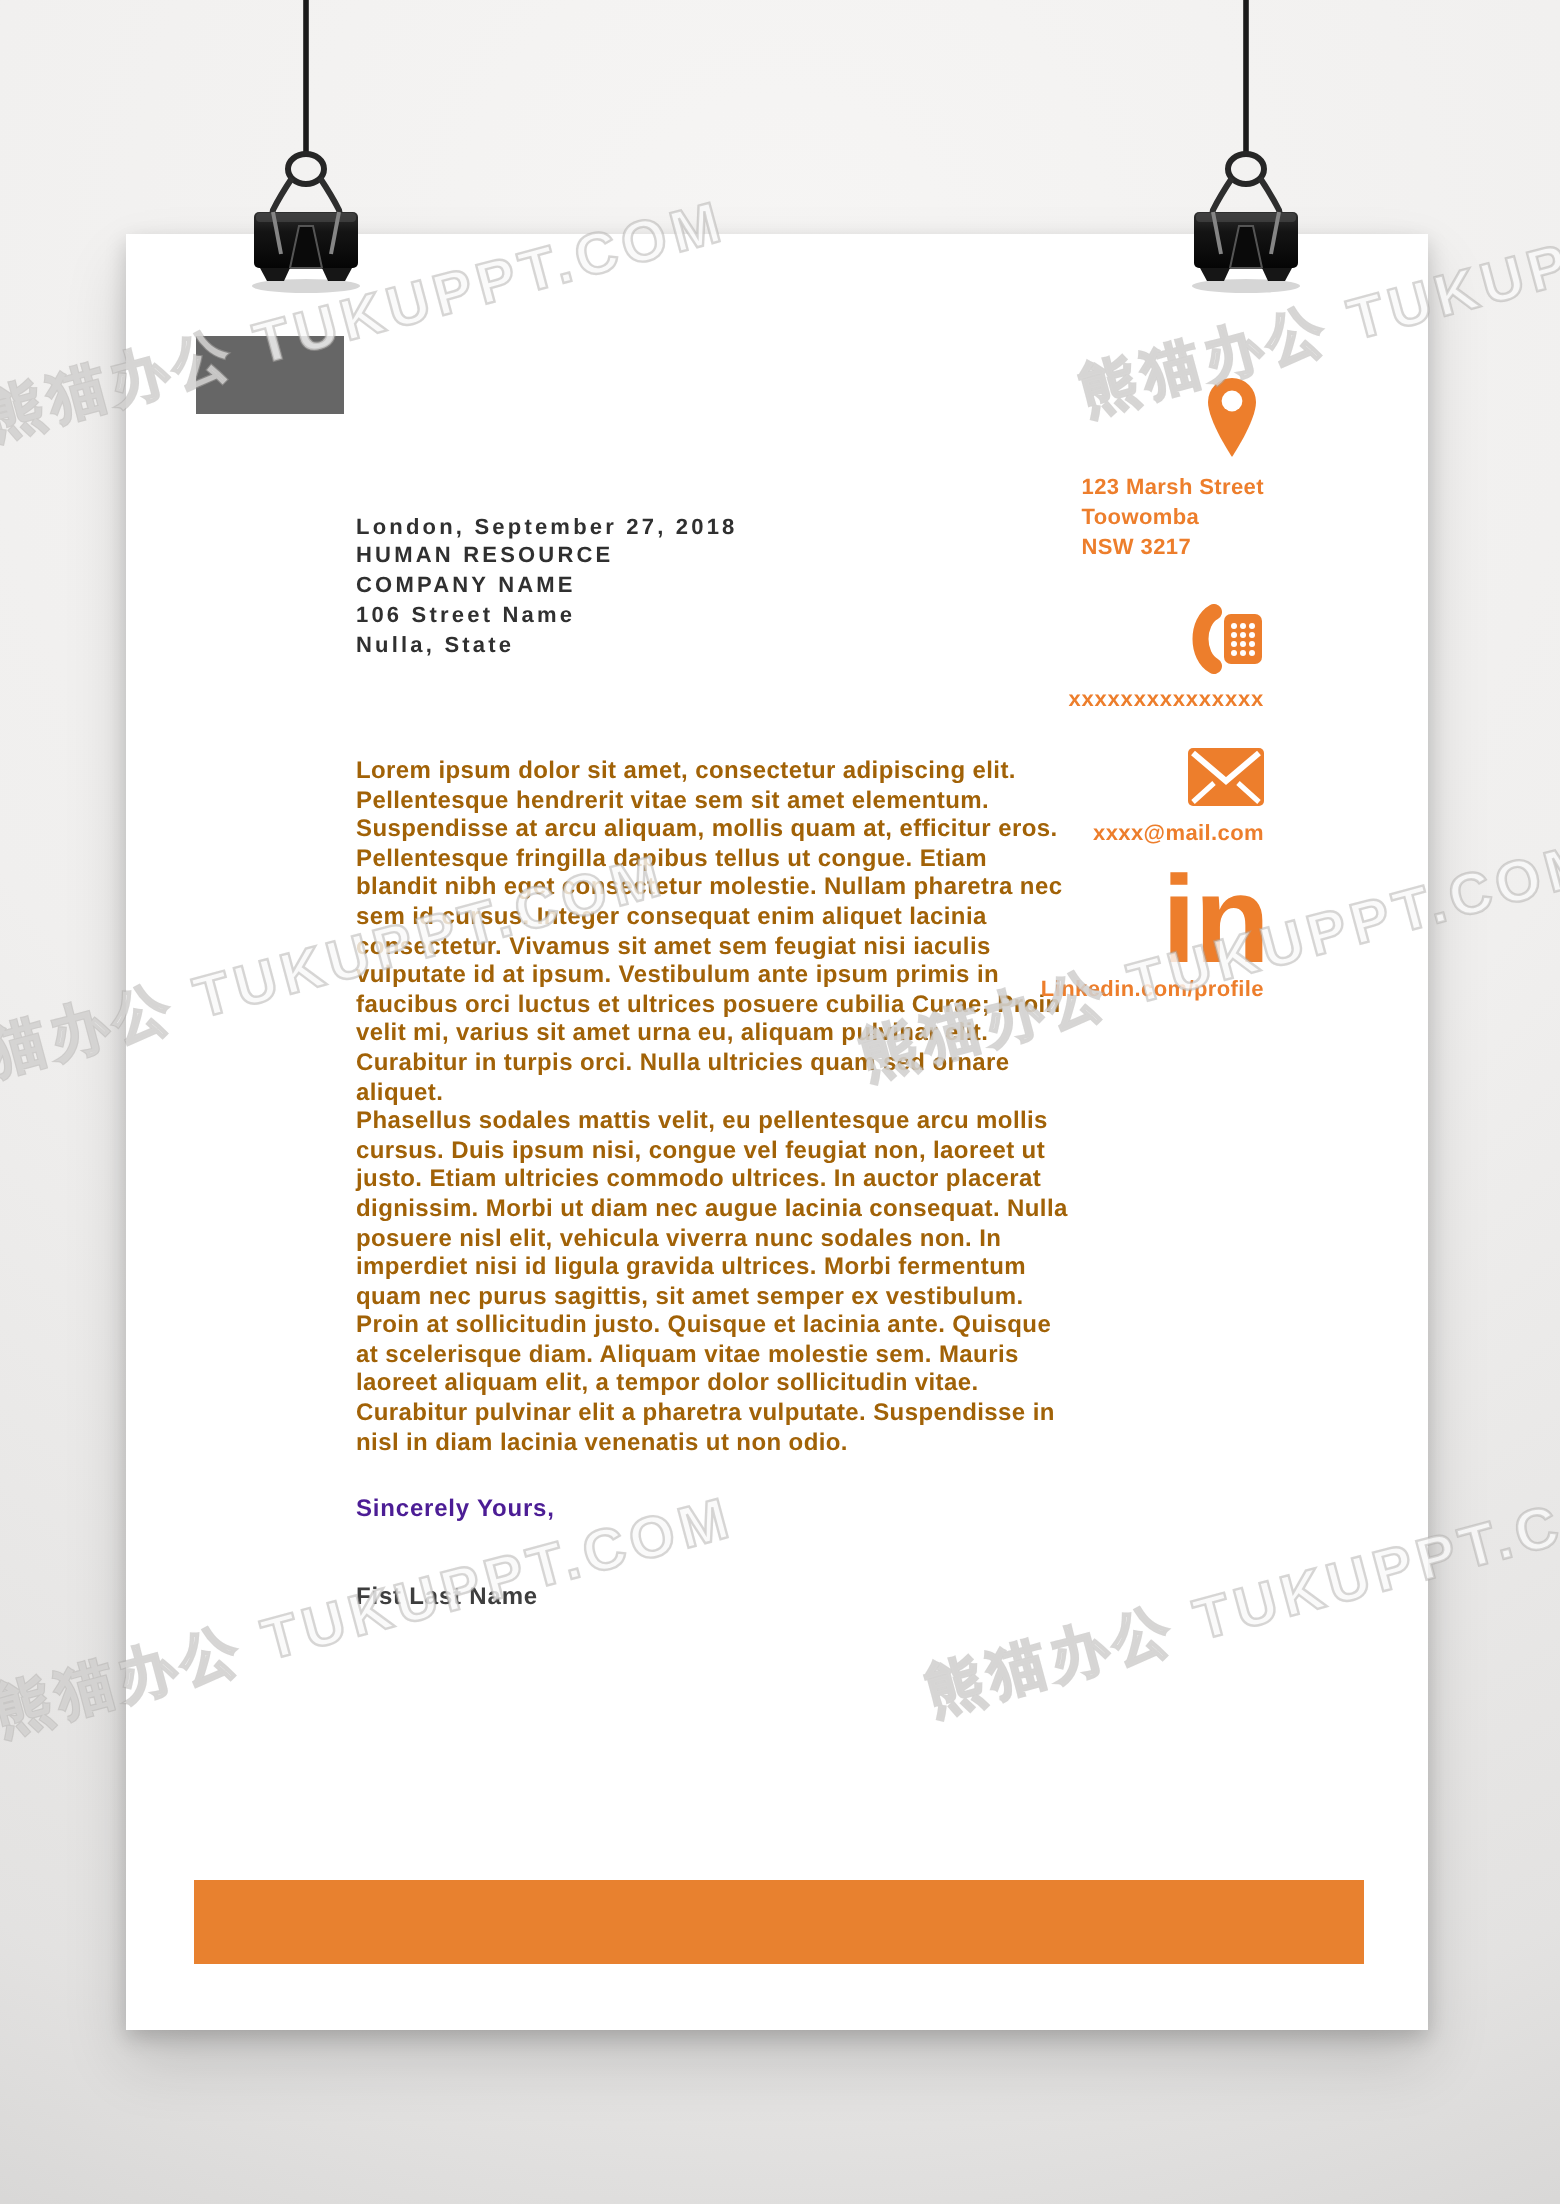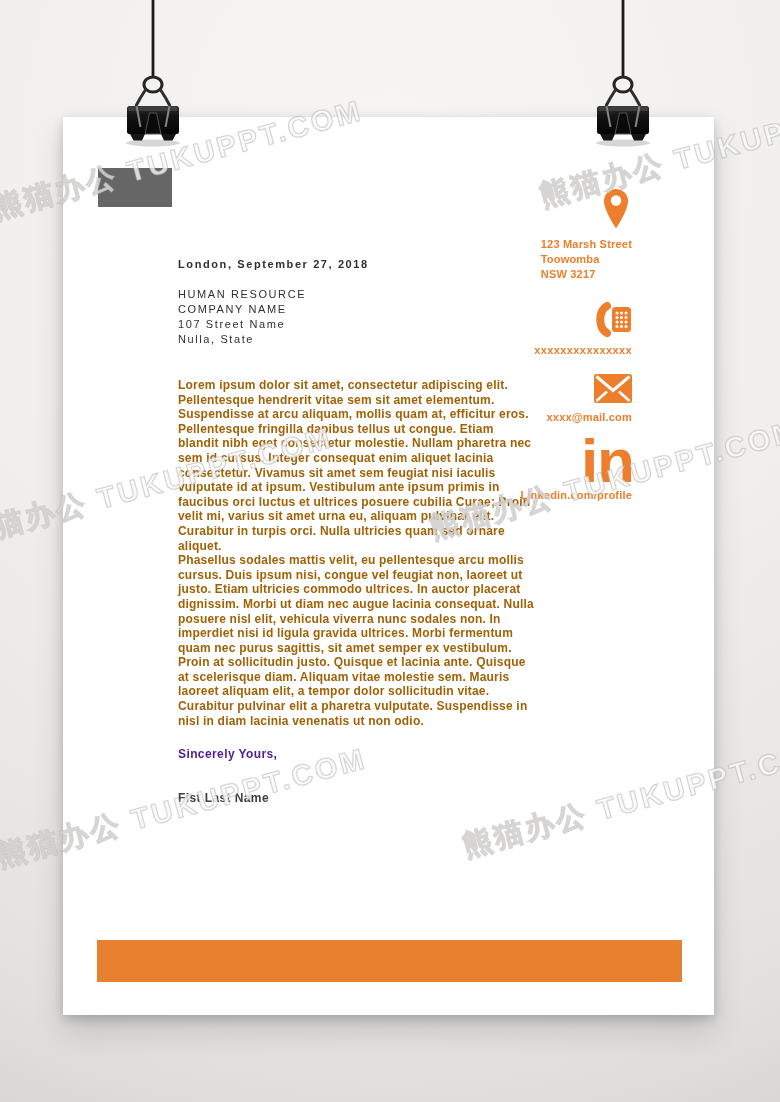--- a/index.html
+++ b/index.html
@@ -43,22 +43,22 @@
     position:absolute;left:116px;top:40px;height:52px;line-height:52px;
     font-size:45px;font-weight:bold;color:var(--accent);letter-spacing:0;
   }
 
   
   .date-line{
     position:absolute;left:115px;top:141px;
     font-size:11px;font-weight:bold;color:#303030;letter-spacing:1.6px;
   }
   .recipient{
-    position:absolute;left:115px;top:170px;
-    font-size:11px;font-weight:normal;color:#303030;letter-spacing:1.6px;line-height:14.9px;
+    position:absolute;left:115px;top:154px;
+    font-size:11px;font-weight:bold;color:#303030;letter-spacing:1.6px;line-height:14.9px;
   }
   .body-copy{
     position:absolute;left:115px;top:261px;width:356px;
     font-size:12px;font-weight:bold;color:#a16207;letter-spacing:0.2px;line-height:14.6px;
   }
   .body-copy p + p{}
   .closing{
     position:absolute;left:115px;top:630px;
     font-size:12px;font-weight:bold;color:#4c1d95;letter-spacing:0.4px;
   }
@@ -110,21 +110,21 @@
 
   <div class="paper">
 
     <div class="brand-block"></div>
 
     <div class="date-line">London, September 27, 2018</div>
 
     <div class="recipient">
       <div>HUMAN RESOURCE</div>
       <div>COMPANY NAME</div>
-      <div>107 Street Name</div>
+      <div>106 Street Name</div>
       <div>Nulla, State</div>
     </div>
 
     <div class="body-copy">
       <p>Lorem ipsum dolor sit amet, consectetur adipiscing elit. Pellentesque hendrerit vitae sem sit amet elementum. Suspendisse at arcu aliquam, mollis quam at, efficitur eros. Pellentesque fringilla dapibus tellus ut congue. Etiam blandit nibh eget consectetur molestie. Nullam pharetra nec sem id cursus. Integer consequat enim aliquet lacinia consectetur. Vivamus sit amet sem feugiat nisi iaculis vulputate id at ipsum. Vestibulum ante ipsum primis in faucibus orci luctus et ultrices posuere cubilia Curae; Proin velit mi, varius sit amet urna eu, aliquam pulvinar elit. Curabitur in turpis orci. Nulla ultricies quam sed ornare aliquet.</p>
       <p>Phasellus sodales mattis velit, eu pellentesque arcu mollis cursus. Duis ipsum nisi, congue vel feugiat non, laoreet ut justo. Etiam ultricies commodo ultrices. In auctor placerat dignissim. Morbi ut diam nec augue lacinia consequat. Nulla posuere nisl elit, vehicula viverra nunc sodales non. In imperdiet nisi id ligula gravida ultrices. Morbi fermentum quam nec purus sagittis, sit amet semper ex vestibulum. Proin at sollicitudin justo. Quisque et lacinia ante. Quisque at scelerisque diam. Aliquam vitae molestie sem. Mauris laoreet aliquam elit, a tempor dolor sollicitudin vitae. Curabitur pulvinar elit a pharetra vulputate. Suspendisse in nisl in diam lacinia venenatis ut non odio.</p>
     </div>
 
     <div class="closing">Sincerely Yours,</div>
     <div class="signature">Fist Last Name</div>

